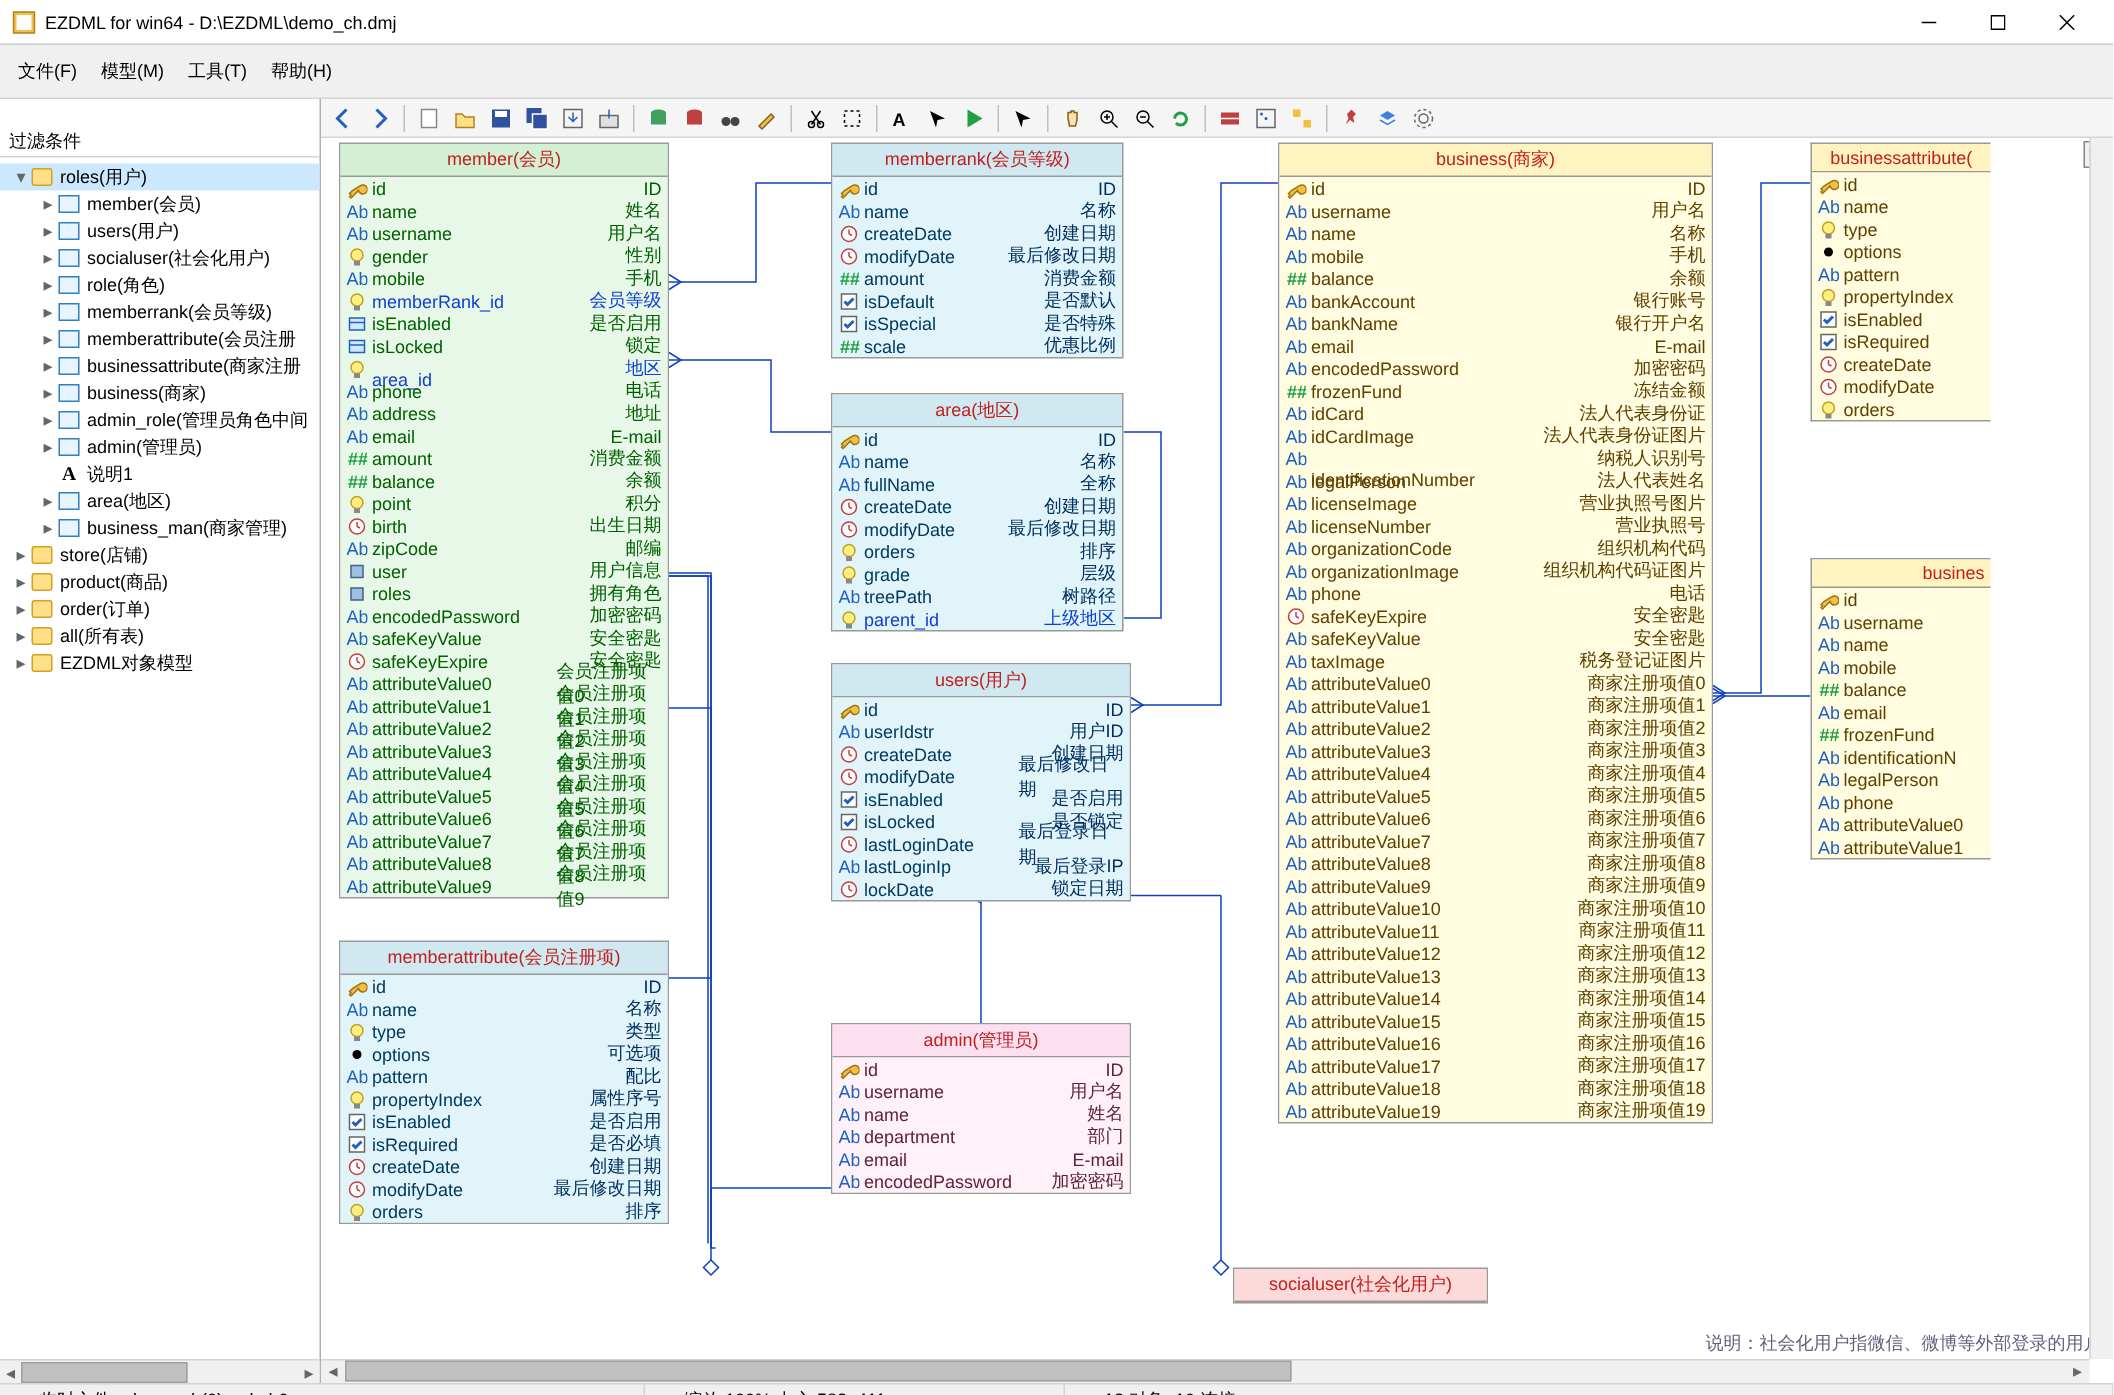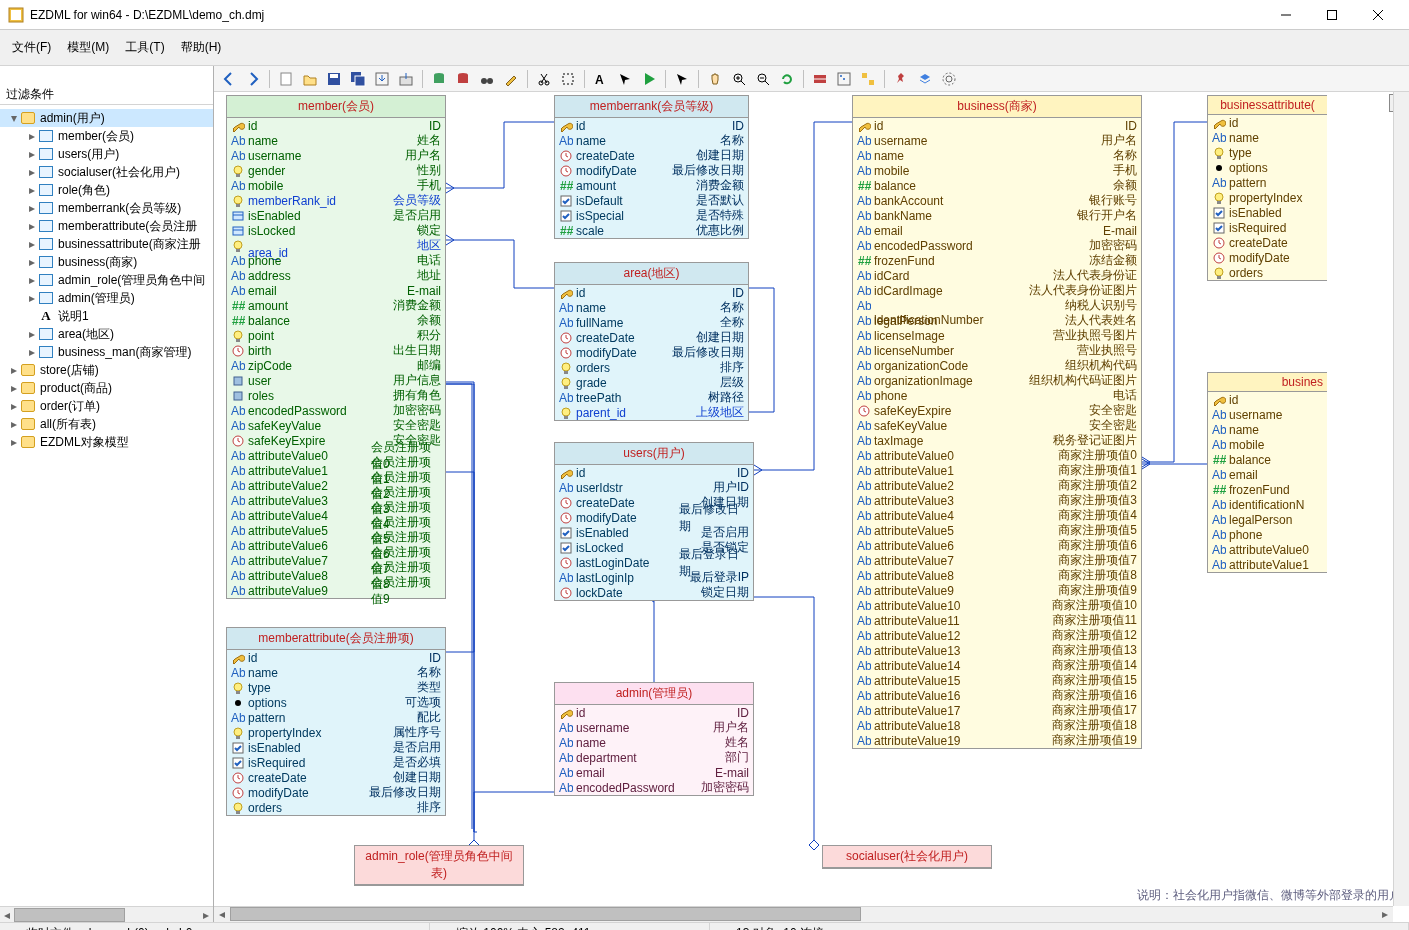--- a/index.html
+++ b/index.html
@@ -104,21 +104,21 @@
 <div class="body">
   <div class="sidebar">
     <div class="filter-lbl">过滤条件</div>
     <div class="tree" id="tree">
         <div class="tree-row sel">
           <span class="sp" style="width: 4px;"></span>
           <span class="tw">▾</span>
           <span class="ic">
             <span class="ic-folder"></span>
           </span>
-          <span>admin(用户)</span>
+          <span>roles(用户)</span>
         </div>
         <div class="tree-row">
           <span class="sp" style="width: 22px;"></span>
           <span class="tw">▸</span>
           <span class="ic">
             <span class="ic-table"></span>
           </span>
           <span>member(会员)</span>
         </div>
         <div class="tree-row">
@@ -1811,23 +1811,20 @@
                 <span class="ric">
                   <svg viewBox="0 0 14 14">
                     <text x="0" y="11" font-size="8" fill="#2060c0">Abc</text>
                   </svg>
                 </span>
                 <span class="rname" style="width: 120px;">attributeValue1</span>
               </div>
             </div>
           </div>
         </div>
-        <div class="tbl theme-red" style="left: 140px; top: 753px; width: 170px;">
-          <div class="tbl-hdr">admin_role(管理员角色中间表)</div>
-        </div>
         <div class="tbl theme-red" style="left: 608px; top: 753px; width: 170px;">
           <div class="tbl-hdr">socialuser(社会化用户)</div>
         </div>
       </div>
   </div>
 </div>
 
 <div class="statusbar">
   <div class="cell" style="width:430px;">临时文件 - demo_ch(0)..~dmh0</div>
   <div class="cell" style="width:280px;">缩放:100% 中心:582, 411</div>

